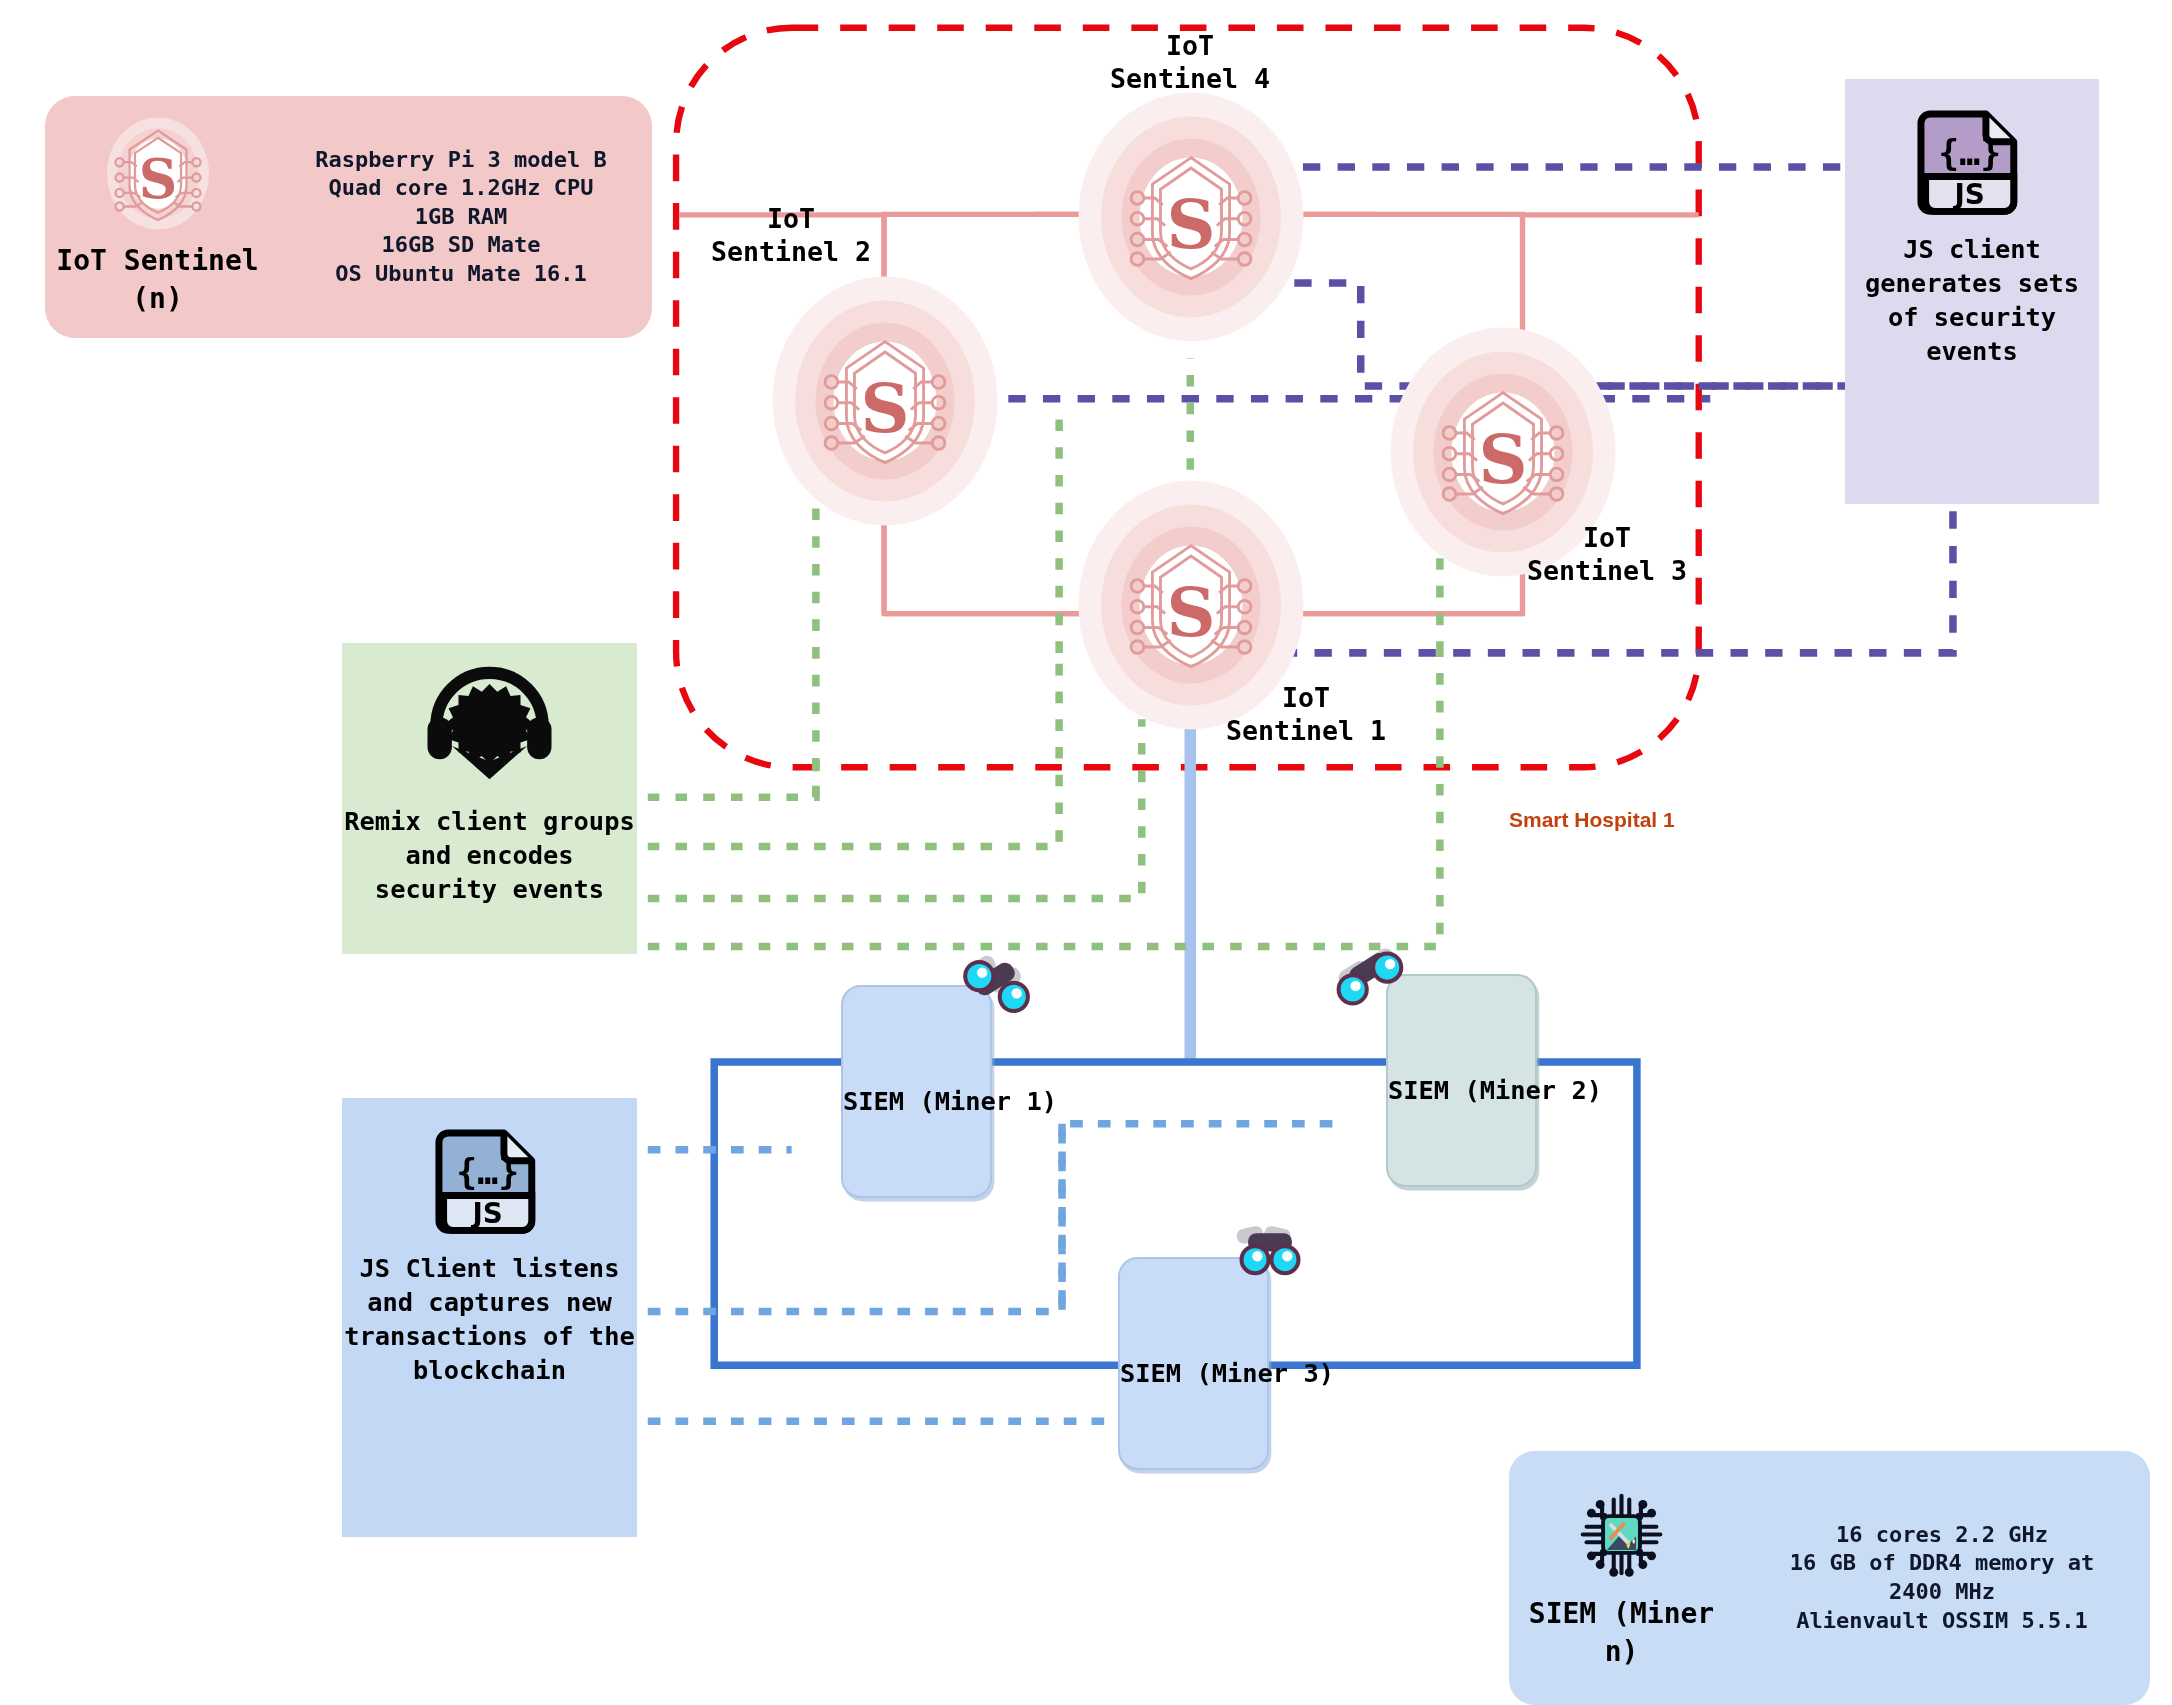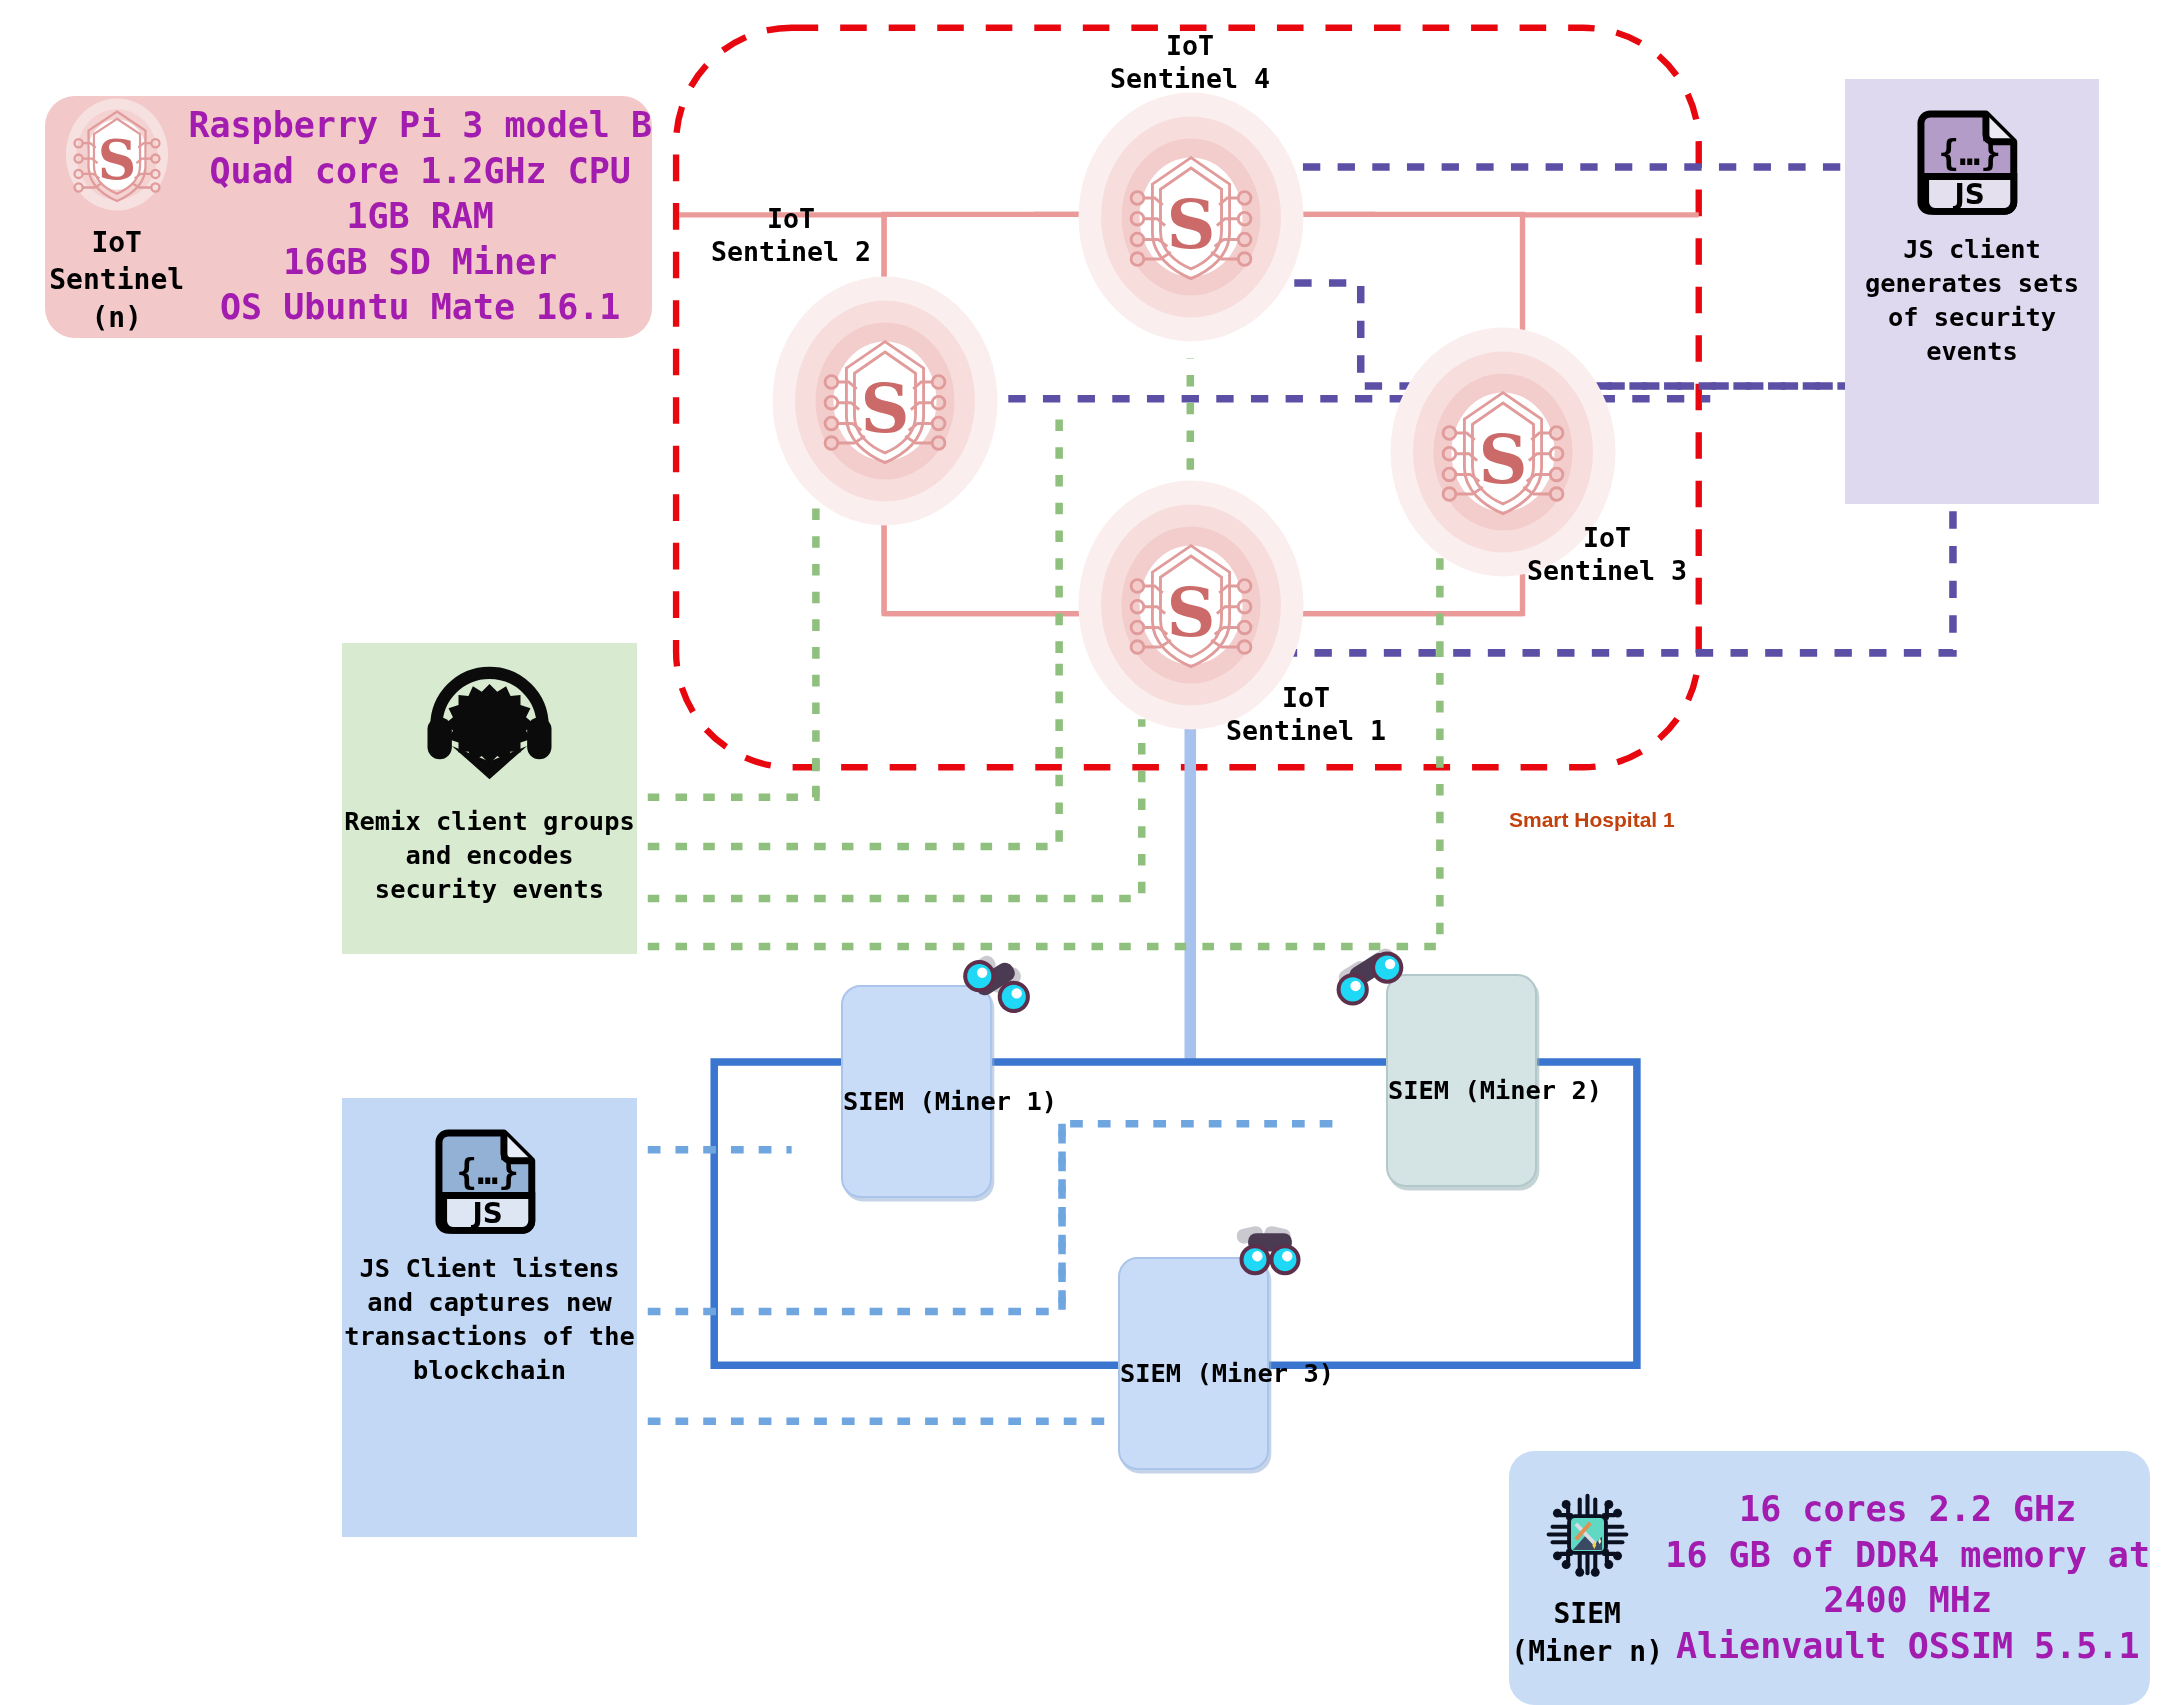--- a/index.html
+++ b/index.html
@@ -15,21 +15,21 @@
   .panel-js-gen{left:1845px;top:79px;width:254px;height:425px;background:#ded9ef;}
   .panel-remix{left:342px;top:643px;width:295px;height:311px;background:#d8ead0;}
   .panel-js-listen{left:342px;top:1098px;width:295px;height:439px;background:#c3d8f5;}
   .panel-siem-spec{left:1509px;top:1451px;width:641px;height:254px;
       background:#c8dcf6;border-radius:25.4px;display:flex;align-items:center;}
 
   .spec-left{width:225px;display:flex;flex-direction:column;align-items:center;
       justify-content:center;}
   .spec-right{flex:1;display:flex;flex-direction:column;align-items:center;
       justify-content:center;}
-  .spec-line{font-size:35px;line-height:1.30;color:#a21caf;white-space:nowrap;
+  .spec-line{font-size:22px;line-height:1.30;color:#0f172a;white-space:nowrap;
       font-family:"DejaVu Sans Mono","Liberation Mono",monospace;font-weight:700;text-align:center;}
   .spec-caption{font-size:28px;line-height:1.34;color:#000;text-align:center;
       font-weight:700;margin-top:12.7px;}
 
   .panel-stack{display:flex;flex-direction:column;align-items:center;
       justify-content:flex-start;height:100%;padding-top:21px;box-sizing:border-box;}
   .panel-text{font-size:25.4px;line-height:1.34;color:#000;text-align:center;
       font-weight:700;margin-top:16px;}
 
   
@@ -464,21 +464,21 @@
         </g>
         <text x="115" y="180" text-anchor="middle" font-family="DejaVu Serif, Liberation Serif, serif" font-size="118" font-weight="700" fill="#cb6a68">S</text>
       </svg>
       <div class="spec-caption">IoT
 Sentinel (n)</div>
     </div>
     <div class="spec-right">
       <div class="spec-line">Raspberry Pi 3 model B</div>
       <div class="spec-line">Quad core 1.2GHz CPU</div>
       <div class="spec-line">1GB RAM</div>
-      <div class="spec-line">16GB SD Miner</div>
+      <div class="spec-line">16GB SD Mate</div>
       <div class="spec-line">OS Ubuntu Mate 16.1</div>
     </div>
   </div>
 
   <div class="panel panel-js-gen">
     <div class="panel-stack">
       <svg width="116" height="116" viewBox="0 0 100 100">
         <path d="M14,12 h48 l24,24 v52 a8,8 0 0 1 -8,8 h-64 a8,8 0 0 1 -8,-8 v-68 a8,8 0 0 1 8,-8 z" fill="#b49cc9" stroke="#000" stroke-width="6" stroke-linejoin="round"></path>
         <path d="M62,12 v18 a6,6 0 0 0 6,6 h18" fill="#ece9f3" stroke="#000" stroke-width="6" stroke-linejoin="round"></path>
         <path d="M10,66 h76 v22 a8,8 0 0 1 -8,8 h-60 a8,8 0 0 1 -8,-8 z" fill="#e4e0ee" stroke="#000" stroke-width="6"></path>

